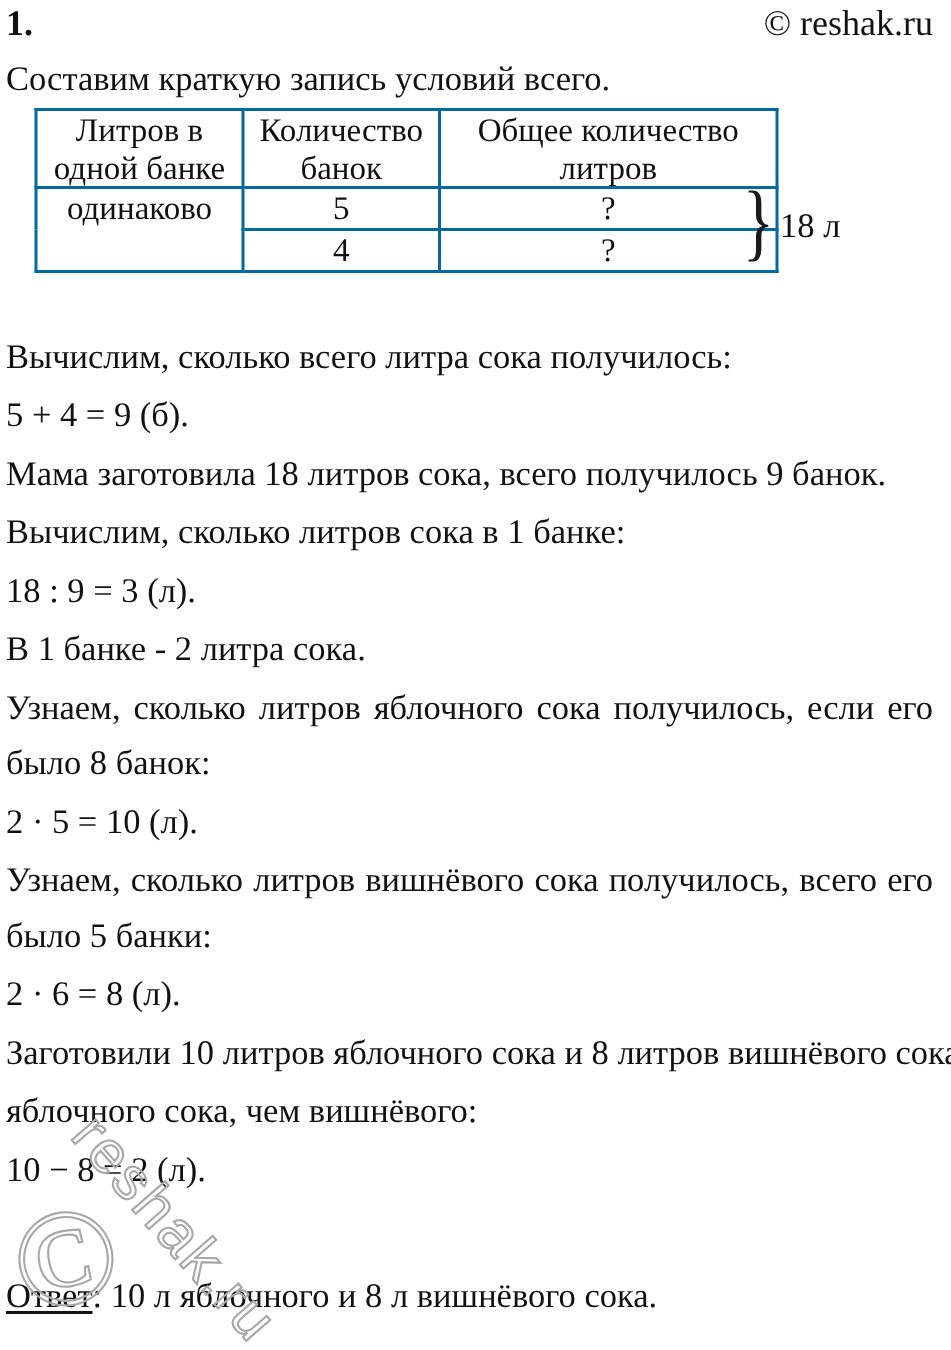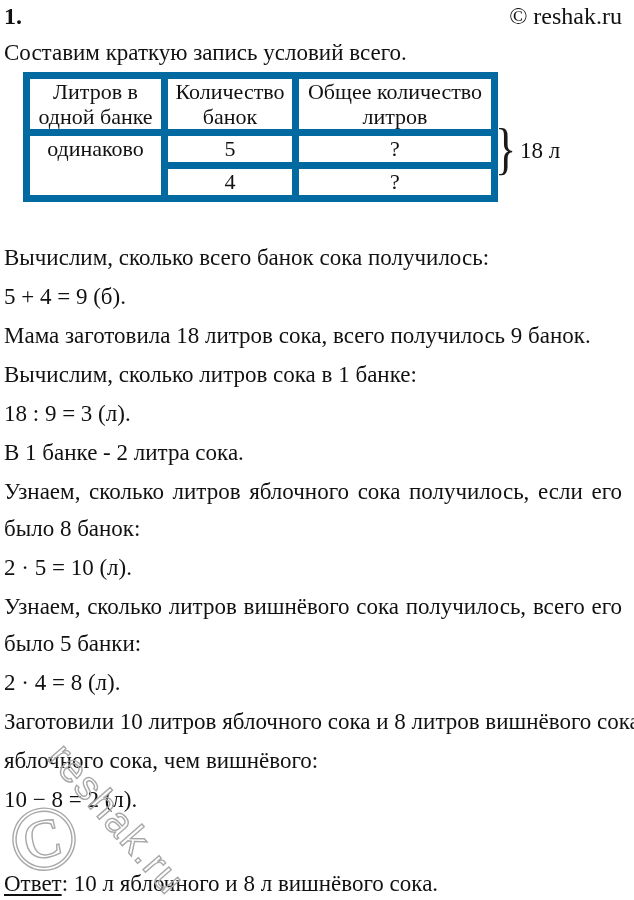--- a/index.html
+++ b/index.html
@@ -37,34 +37,34 @@
     position: relative;
     margin: 4px 0 0 19px;
     width: 560px;
   }
   table.short-record {
     border-collapse: collapse;
     table-layout: fixed;
     font-size: 22px;
   }
   table.short-record th, table.short-record td {
-    border: 7px solid #0369a1;
+    border: 2px solid #0369a1;
     text-align: center;
     font-weight: normal;
     padding: 0 4px;
     box-sizing: border-box;
   }
   table.short-record th {
     height: 52px;
     line-height: 25px;
     vertical-align: middle;
   }
   .col-1 { width: 138px; }
   .col-2 { width: 131px; }
-  .col-3 { width: 199px; }
+  .col-3 { width: 225px; }
   table.short-record td { height: 28px; line-height: 26px; }
   td.merged-cell { vertical-align: top; padding-top: 1px; }
   .brace {
     position: absolute;
     left: 472px; top: 49px;
     font-size: 52px;
     line-height: 56px;
     transform: scaleY(1.1) scaleX(0.85);
     transform-origin: left center;
     color: #1a1a1a;
@@ -132,36 +132,36 @@
           <td>4</td>
           <td>?</td>
         </tr>
       </tbody>
     </table>
     <span class="brace">}</span>
     <span class="brace-label">18 л</span>
   </div>
 
   <div class="content">
-    <p class="para line">Вычислим, сколько всего банок сока получилось:</p>
+    <p class="para line">Вычислим, сколько всего литра сока получилось:</p>
     <p class="para line">5 + 4 = 9 (б).</p>
     <p class="para line">Мама заготовила 18 литров сока, всего получилось 9 банок.</p>
     <p class="para line">Вычислим, сколько литров сока в 1 банке:</p>
     <p class="para line">18 : 9 = 3 (л).</p>
     <p class="para line">В 1 банке - 2 литра сока.</p>
     <div class="para">
       <div class="jline">Узнаем, сколько литров яблочного сока получилось, если его</div>
       <div class="line">было 8 банок:</div>
     </div>
     <p class="para line">2 · 5 = 10 (л).</p>
     <div class="para">
       <div class="jline">Узнаем, сколько литров вишнёвого сока получилось, всего его</div>
       <div class="line">было 5 банки:</div>
     </div>
-    <p class="para line">2 · 4 = 8 (л).</p>
+    <p class="para line">2 · 6 = 8 (л).</p>
     <p class="para line">Заготовили 10 литров яблочного сока и 8 литров вишнёвого сока.</p>
     <div class="para">
       <div class="line">яблочного сока, чем вишнёвого:</div>
     </div>
     <p class="para line">10 − 8 = 2 (л).</p>
     <p class="para line answer-para"><span class="answer-word">Ответ</span><span>: 10 л яблочного и 8 л вишнёвого сока.</span></p>
   </div>
 
   <svg class="watermark-svg" width="634" height="900" viewBox="0 0 634 900">
     <text transform="translate(46,758) rotate(49)" font-size="40" letter-spacing="2" font-family="Liberation Sans, sans-serif" fill="none" stroke="#a8a8a8" stroke-width="1.4">reshak.ru</text>

